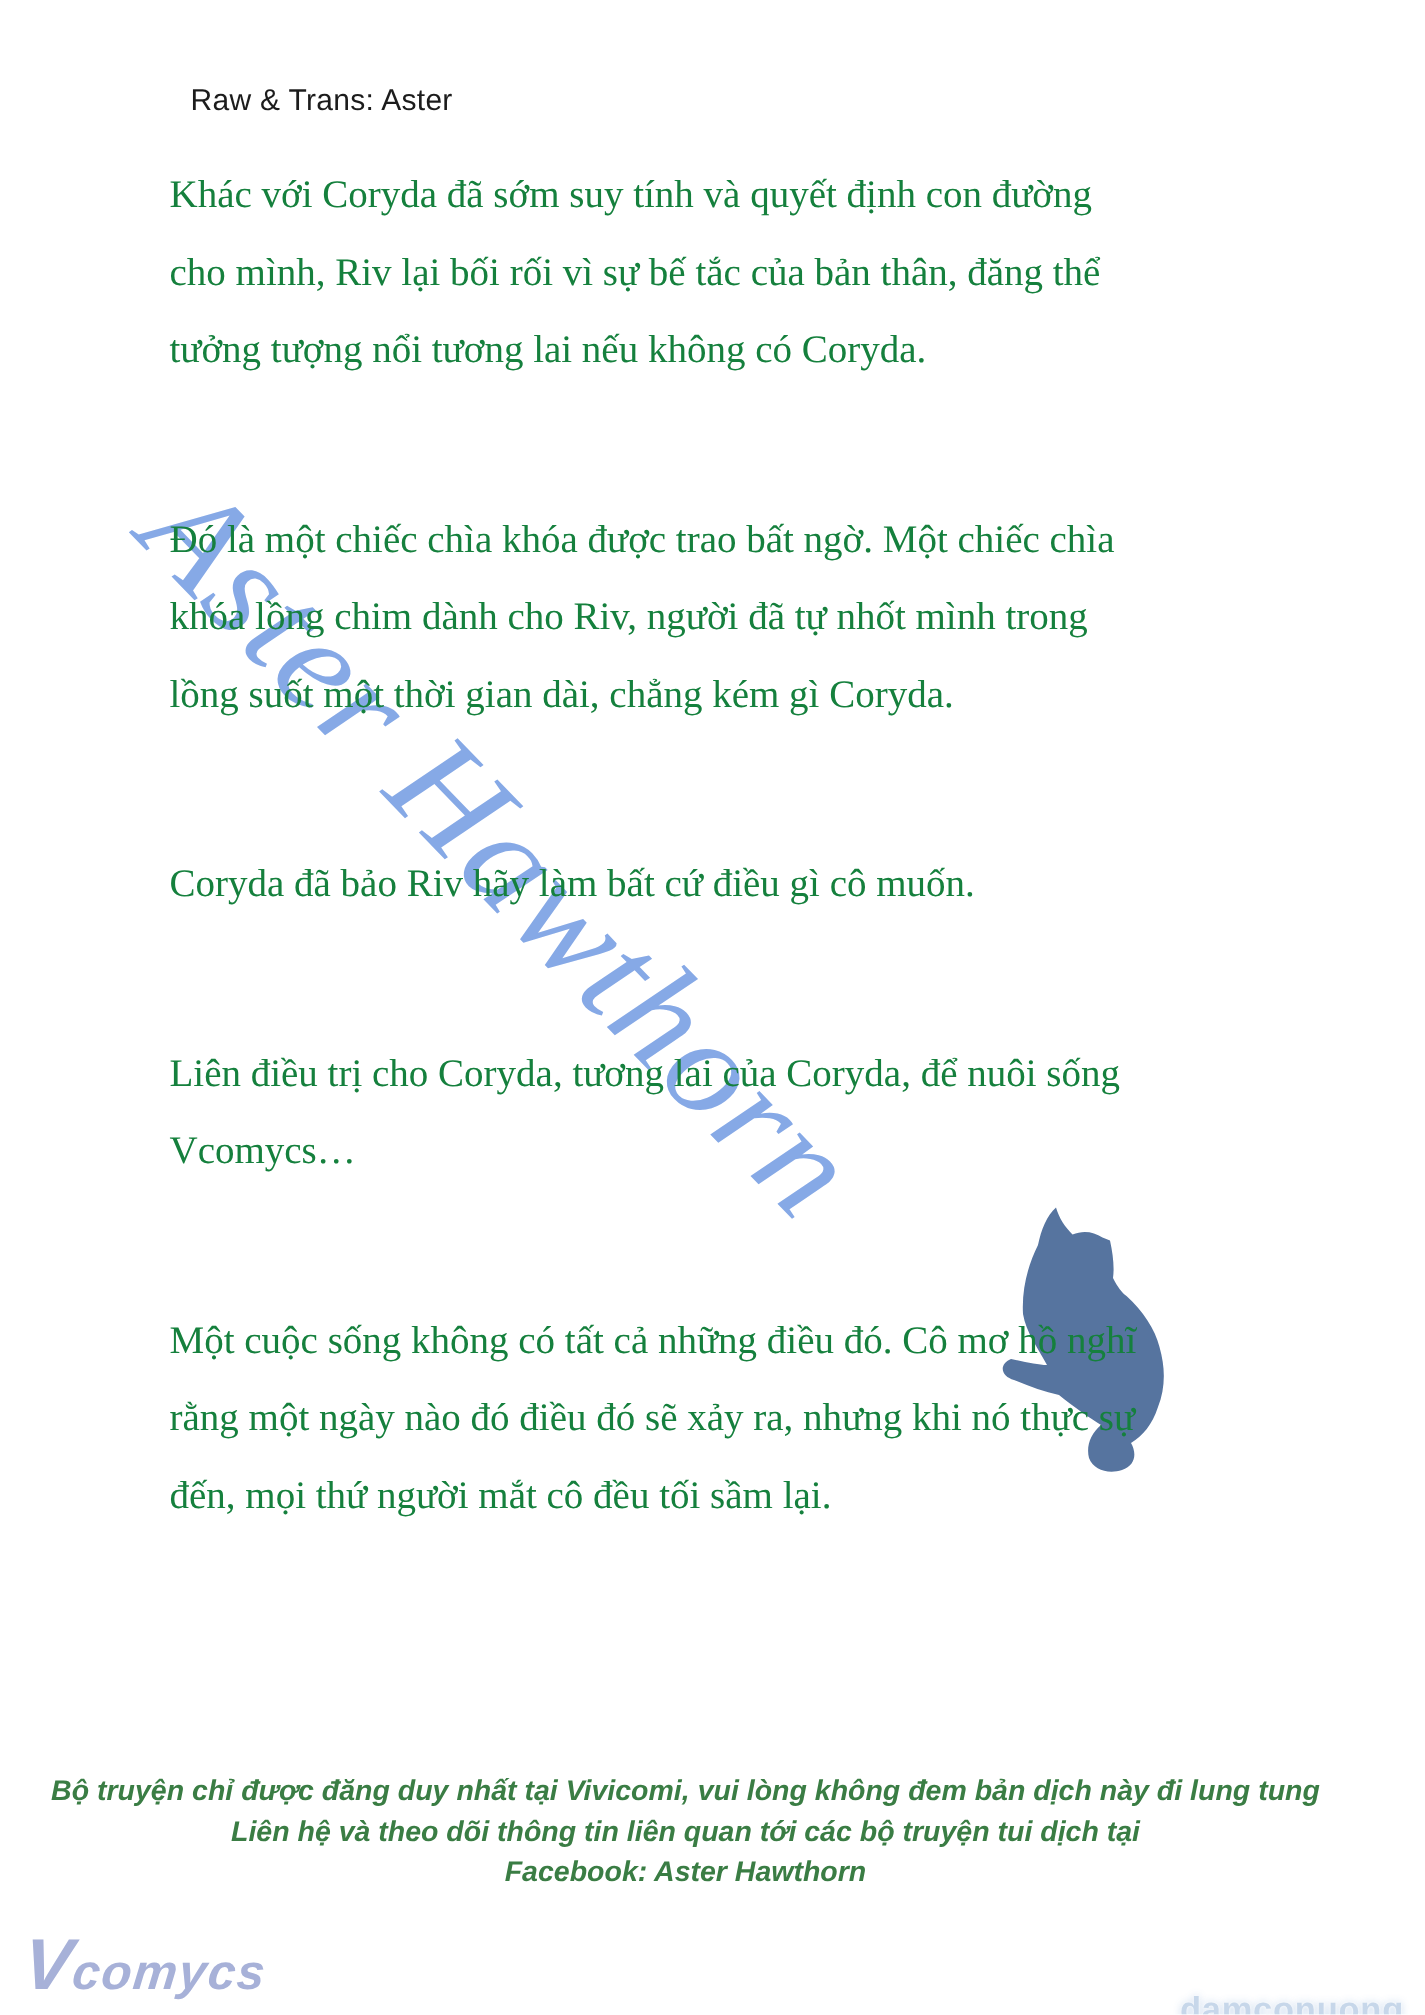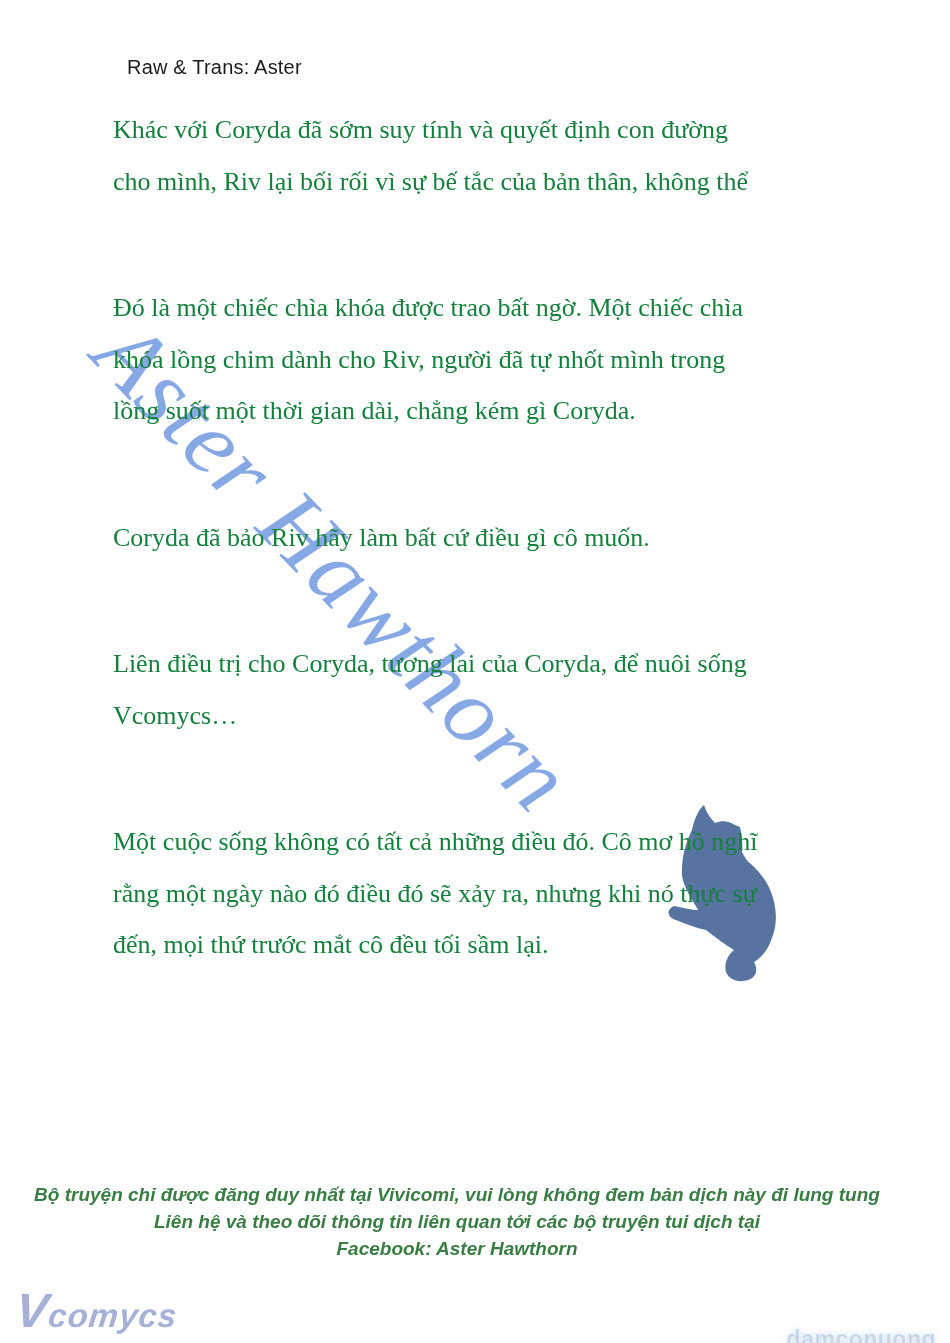--- a/index.html
+++ b/index.html
@@ -84,38 +84,39 @@
              C 44 130, 34 126, 24 122
              C 16 120, 13 112, 22 108
              C 32 110, 40 112, 46 112
              C 40 101, 32 90, 30 78
              C 29 60, 34 44, 40 32 Z" style="fill: rgb(86, 116, 159);"></path>
   </svg>
 
   <main class="body-text">
     <div class="para">
       <div class="line">Khác với Coryda đã sớm suy tính và quyết định con đường</div>
-      <div class="line">cho mình, Riv lại bối rối vì sự bế tắc của bản thân, không thể</div>
+      <div class="line">cho mình, Riv lại bối rối vì sự bế tắc của bản thân, đăng thể</div>
+      <div class="line">tưởng tượng nổi tương lai nếu không có Coryda.</div>
     </div>
     <div class="para">
       <div class="line">Đó là một chiếc chìa khóa được trao bất ngờ. Một chiếc chìa</div>
       <div class="line">khóa lồng chim dành cho Riv, người đã tự nhốt mình trong</div>
       <div class="line">lồng suốt một thời gian dài, chẳng kém gì Coryda.</div>
     </div>
     <div class="para">
       <div class="line">Coryda đã bảo Riv hãy làm bất cứ điều gì cô muốn.</div>
     </div>
     <div class="para">
       <div class="line">Liên điều trị cho Coryda, tương lai của Coryda, để nuôi sống</div>
       <div class="line">Vcomycs…</div>
     </div>
     <div class="para">
       <div class="line">Một cuộc sống không có tất cả những điều đó. Cô mơ hồ nghĩ</div>
       <div class="line">rằng một ngày nào đó điều đó sẽ xảy ra, nhưng khi nó thực sự</div>
-      <div class="line">đến, mọi thứ trước mắt cô đều tối sầm lại.</div>
+      <div class="line">đến, mọi thứ người mắt cô đều tối sầm lại.</div>
     </div>
   </main>
 
   <footer class="notice" style="color: rgb(58, 125, 68);">
     <div>Bộ truyện chỉ được đăng duy nhất tại Vivicomi, vui lòng không đem bản dịch này đi lung tung</div>
     <div>Liên hệ và theo dõi thông tin liên quan tới các bộ truyện tui dịch tại</div>
     <div>Facebook: Aster Hawthorn</div>
   </footer>
 
   <div class="vcomycs" style="color: rgb(167, 177, 216);">Vcomycs</div>

